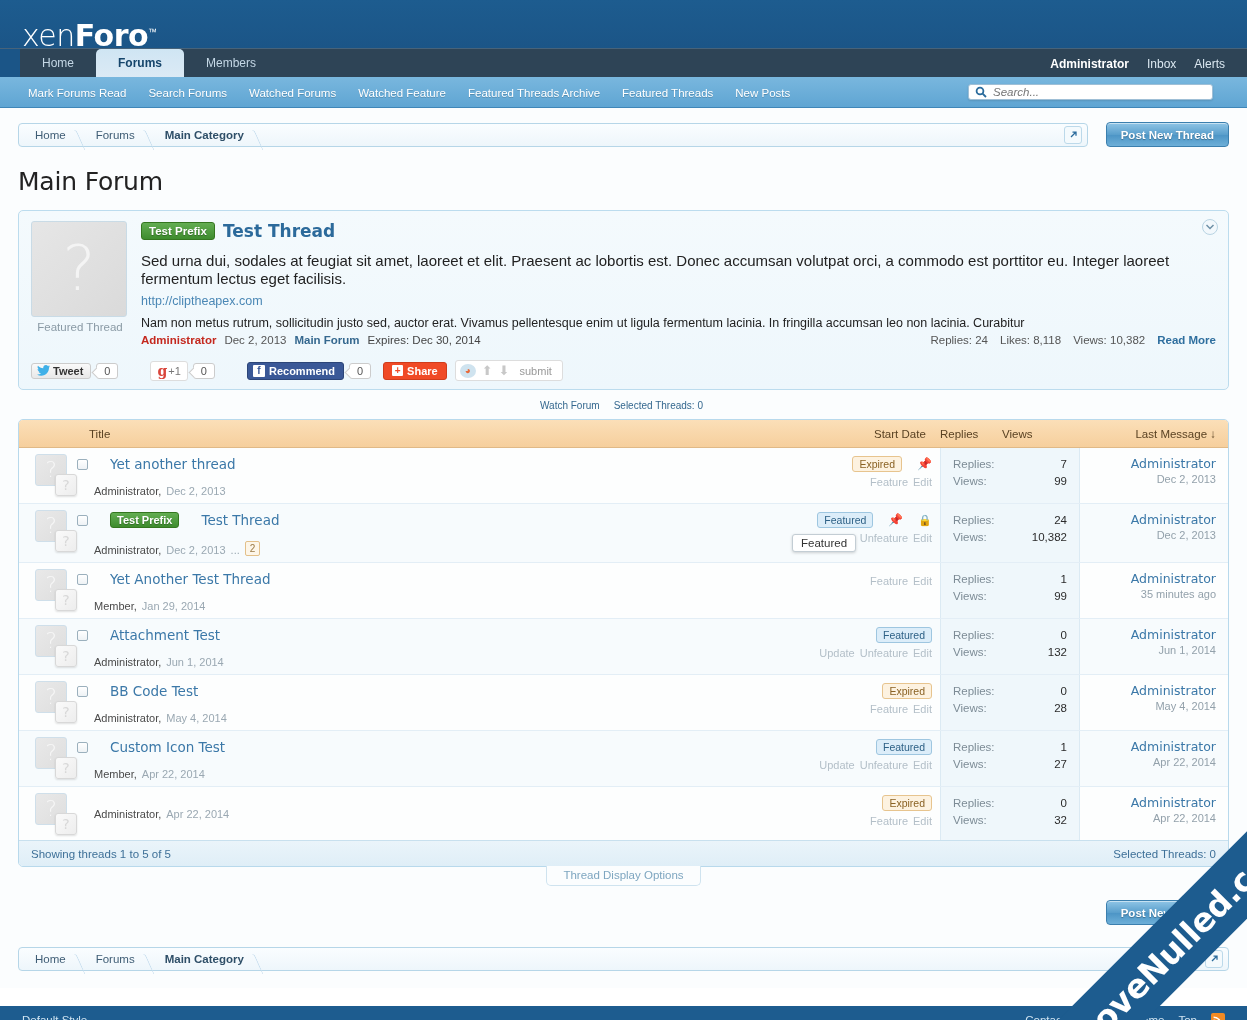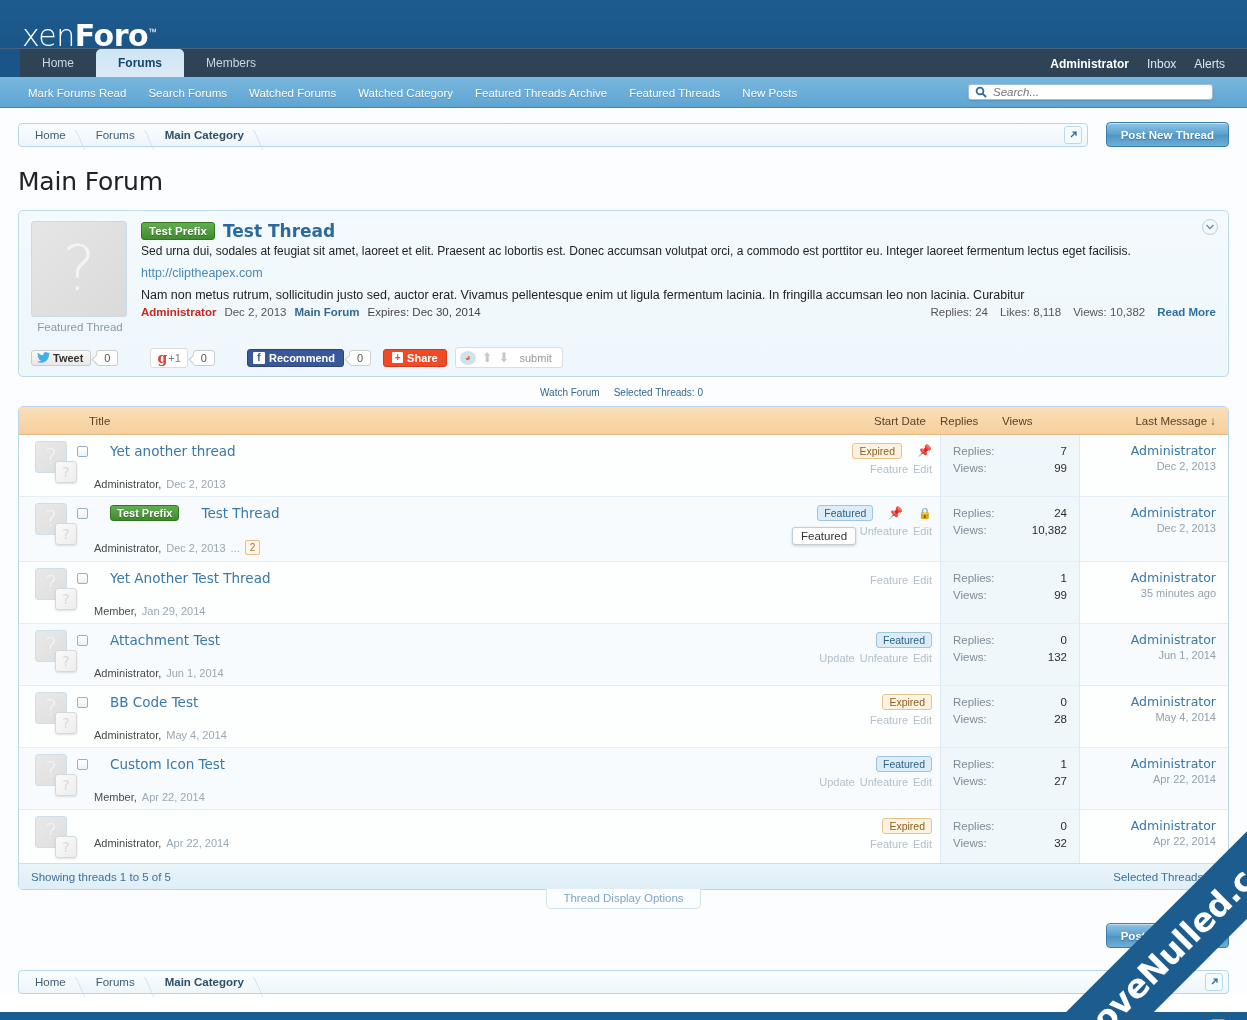--- a/index.html
+++ b/index.html
@@ -151,21 +151,21 @@
   .ft-body { flex:1; min-width:0; }
   .ft-title-row { display:flex; align-items:center; gap:8px; }
   .prefix {
     display:inline-block; padding:2px 7px; border-radius:3px;
     background:linear-gradient(to bottom,#63ad52 0%,#3e8c2e 100%);
     border:1px solid #34761f;
     color:#fff; font-size:11.5px; font-weight:600;
     text-shadow:0 1px 1px rgba(0,0,0,.3);
   }
   .ft-title { font-size:17px; color:#2c6a9b; font-weight:700; cursor:pointer; font-family:"DejaVu Sans", sans-serif; }
-  .ft-text { font-size:12px; color:#222; line-height:18px; margin-top:1px; }
+  .ft-text { font-size:15px; color:#222; line-height:18px; margin-top:11px; }
   .ft-link { font-size:12.5px; color:#4a87b5; margin-top:6px; cursor:pointer; }
   .ft-text2 { font-size:12.5px; color:#222; line-height:18px; margin-top:6px; }
   .ft-meta { display:flex; align-items:baseline; margin-top:2px; font-size:11.5px; }
   .ft-meta .author { color:#c4281e; font-weight:700; margin-right:8px; cursor:pointer; }
   .ft-meta .date { color:#555; margin-right:8px; }
   .ft-meta .forum { color:#35688f; font-weight:700; margin-right:8px; cursor:pointer; }
   .ft-meta .expires { color:#444; }
   .ft-meta-right { margin-left:auto; display:flex; gap:12px; color:#555; }
   .ft-meta-right .readmore { color:#2f6f9f; font-weight:600; cursor:pointer; }
 
@@ -286,21 +286,21 @@
     background:linear-gradient(to bottom,#fff,#eef2f5); cursor:pointer; flex:0 0 auto;
   }
   .t-title { font-size:13.5px; color:#3b78a8; cursor:pointer; font-family:"DejaVu Sans", sans-serif; }
   .prefix-sm {
     display:inline-block; padding:1px 6px; border-radius:3px;
     background:linear-gradient(to bottom,#63ad52 0%,#3e8c2e 100%);
     border:1px solid #34761f;
     color:#fff; font-size:11px; font-weight:600;
     text-shadow:0 1px 1px rgba(0,0,0,.3);
   }
-  .t-sub { margin-top:19px; font-size:11px; color:#9aa8b2; padding-left:17px; display:flex; align-items:center; gap:5px; }
+  .t-sub { margin-top:13px; font-size:11px; color:#9aa8b2; padding-left:17px; display:flex; align-items:flex-end; gap:5px; }
   .t-sub .auth { color:#4a4a4a; }
   .pagebox {
     border:1px solid #e3c08a; border-radius:2px; background:#fdf6e9;
     color:#9a7a45; font-size:10px; padding:0 4px; line-height:13px;
   }
 
   .t-actions { width:150px; flex:0 0 auto; padding:8px 8px 0 0; text-align:right; position:relative; }
   .badges { display:flex; justify-content:flex-end; align-items:center; gap:15px; }
   .badge {
     display:inline-block; padding:1px 6px; border-radius:3px; font-size:10.5px;
@@ -400,21 +400,21 @@
     <a>Inbox</a>
     <a>Alerts</a>
   </div>
 </div>
 
 <div class="subnav">
   <div class="subnav-items">
     <a>Mark Forums Read</a>
     <a>Search Forums</a>
     <a>Watched Forums</a>
-    <a>Watched Category</a>
+    <a>Watched Feature</a>
     <a>Featured Threads Archive</a>
     <a>Featured Threads</a>
     <a>New Posts</a>
   </div>
   <div class="search-wrap">
     <svg width="12" height="12" viewBox="0 0 12 12">
       <circle cx="5" cy="5" r="3.4" fill="none" stroke="#2a6b9c" stroke-width="1.8"></circle>
       <line x1="7.6" y1="7.6" x2="11" y2="11" stroke="#2a6b9c" stroke-width="1.8"></line>
     </svg>
     <input class="search-input" type="text" placeholder="Search..." style="">

